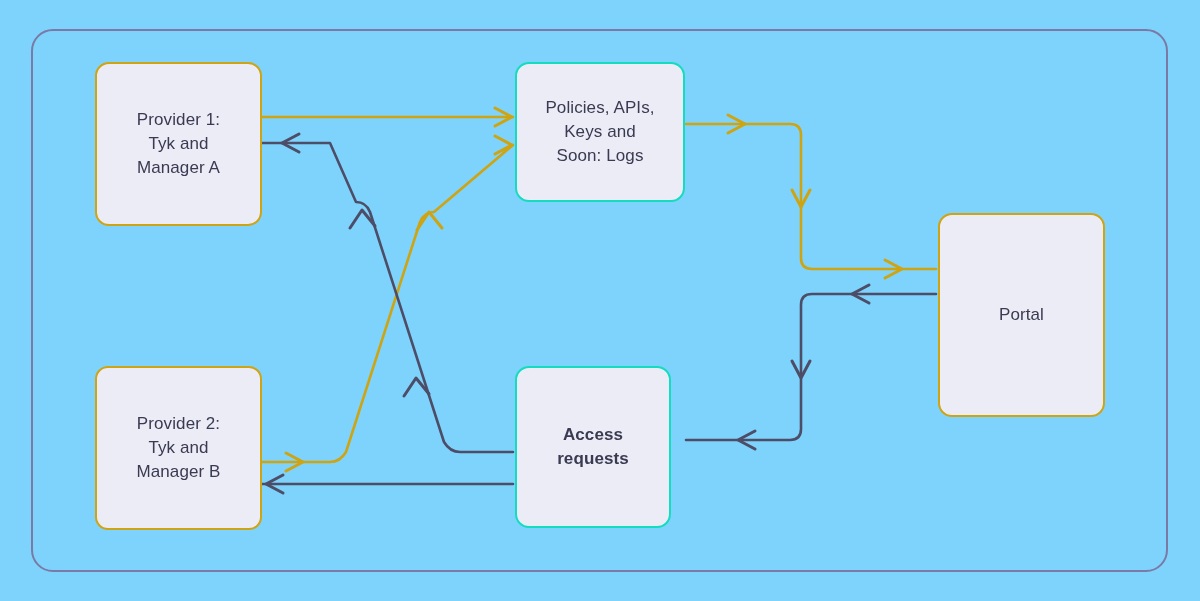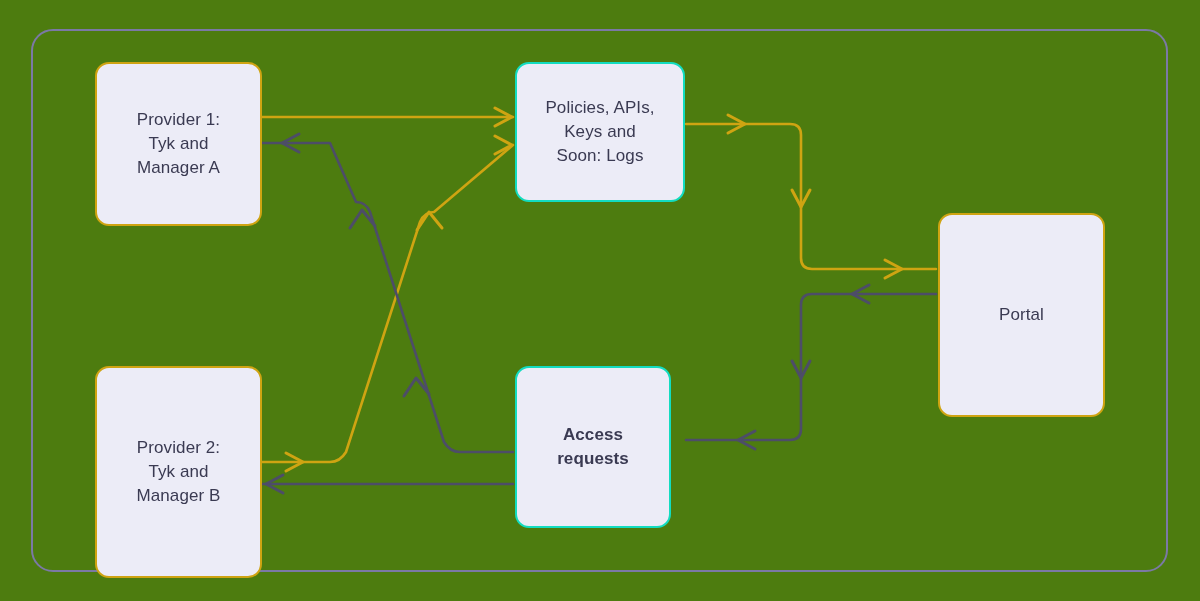--- a/index.html
+++ b/index.html
@@ -10,21 +10,21 @@
   body {
     width: 1200px;
     height: 601px;
     font-family: "Liberation Sans", sans-serif;
     overflow: hidden;
   }
   #canvas {
     position: relative;
     width: 1200px;
     height: 601px;
-    background: #4d7c0f;
+    background: #7dd3fc;
   }
   #edges {
     position: absolute;
     left: 0;
     top: 0;
     width: 1200px;
     height: 601px;
   }
   .frame {
     position: absolute;
@@ -50,21 +50,21 @@
     font-size: 17px;
     line-height: 1.42;
     letter-spacing: 0.1px;
     z-index: 3;
   }
   .node.yellow { border: 2.5px solid #CFA412; }
   .node.teal   { border: 2.5px solid #13DCC0; }
   .node-label { white-space: pre-line; display: block; padding: 0 6px; }
 
   #node-provider1      { left: 95px;  top: 62px;  width: 167px; height: 164px; }
-  #node-provider2      { left: 95px;  top: 366px; width: 167px; height: 212px; }
+  #node-provider2      { left: 95px;  top: 366px; width: 167px; height: 164px; border-radius: 13px; }
   #node-policies       { left: 515px; top: 62px;  width: 170px; height: 140px; justify-content: center; }
   #node-access         { left: 515px; top: 366px; width: 156px; height: 162px; font-weight: bold; }
   #node-portal         { left: 938px; top: 213px; width: 167px; height: 204px; }
 </style>
 </head>
 <body>
 
 <div id="canvas">
 
   <div class="frame"></div>

